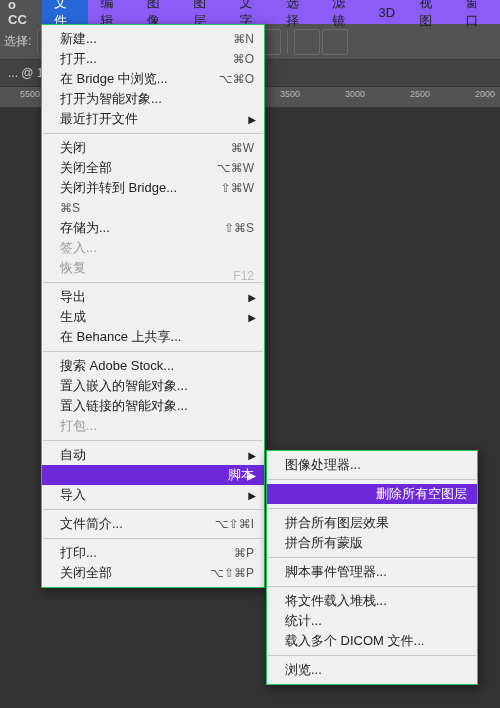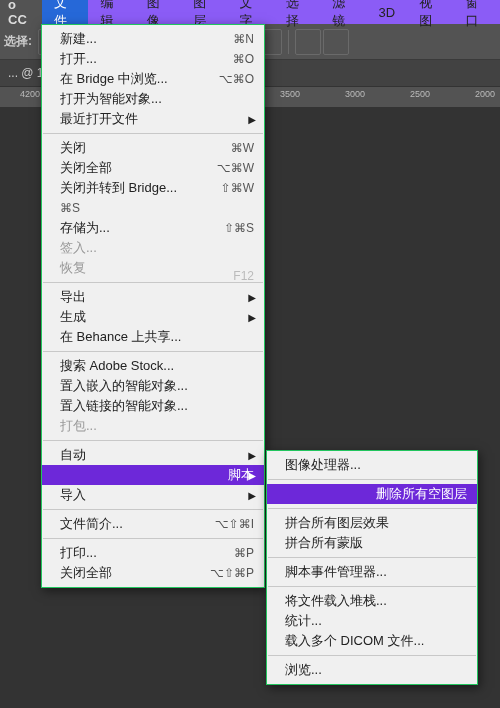--- a/index.html
+++ b/index.html
@@ -4,21 +4,21 @@
 <style>
 * { margin: 0; padding: 0; box-sizing: border-box; font-family: "Helvetica Neue", Arial, sans-serif; }
 body { width: 500px; height: 708px; background: #4a4a4a; overflow: hidden; position: relative; }
 
 .menubar { height: 24px; background: #8b5cf6; display: flex; align-items: center; font-size: 13px; color: #222; padding-left: 0; }
 .app-label { background: #535353; color: #ddd; padding: 4px 8px; font-weight: bold; font-size: 13px; }
 .menubar-item { padding: 4px 12px; cursor: default; }
 .menubar-item.active { background: #2668d8; color: #fff; }
 
 .toolbar { height: 36px; background: #535353; display: flex; align-items: center; padding: 0 4px; gap: 2px; border-bottom: 1px solid #3a3a3a; }
-.sel-label { color: #ccc; font-size: 12px; margin-right: 4px; font-weight: bold; }
+.sel-label { color: #ccc; font-size: 12px; margin-right: 4px; }
 .tool-slot { width: 26px; height: 26px; background: #535353; border: 1px solid #6a6a6a; border-radius: 2px; }
 .vsep { width: 1px; height: 24px; background: #6a6a6a; margin: 0 4px; }
 
 .doc-tab { background: #424242; color: #ccc; font-size: 12px; padding: 6px 8px; border-bottom: 1px solid #333; }
 .ruler { height: 20px; background: #535353; color: #bbb; font-size: 9px; display: flex; align-items: flex-start; padding-top: 2px; position: relative; }
 .ruler span { position: absolute; }
 .canvas-area { background: #333; height: 610px; }
 
 .menu { position: absolute; background: #f0f0f0; border: 1px solid #22c55e; box-shadow: 2px 3px 10px rgba(0,0,0,0.5); font-size: 13px; color: #222; padding: 4px 0; }
 .menu-main { left: 41px; top: 24px; width: 224px; }
@@ -62,21 +62,21 @@
   <div class="tool-slot"></div>
   <div class="tool-slot"></div>
   <div class="vsep"></div>
   <div class="tool-slot"></div>
   <div class="tool-slot"></div>
 </div>
 
 <div class="doc-tab">... @ 12.</div>
 
 <div class="ruler">
-  <span style="left:20px">4200</span>
+  <span style="left:20px">5500</span>
   <span style="left:85px">5000</span>
   <span style="left:150px">4500</span>
   <span style="left:215px">4000</span>
   <span style="left:280px">3500</span>
   <span style="left:345px">3000</span>
   <span style="left:410px">2500</span>
   <span style="left:475px">2000</span>
 </div>
 
 <div class="canvas-area"></div>

